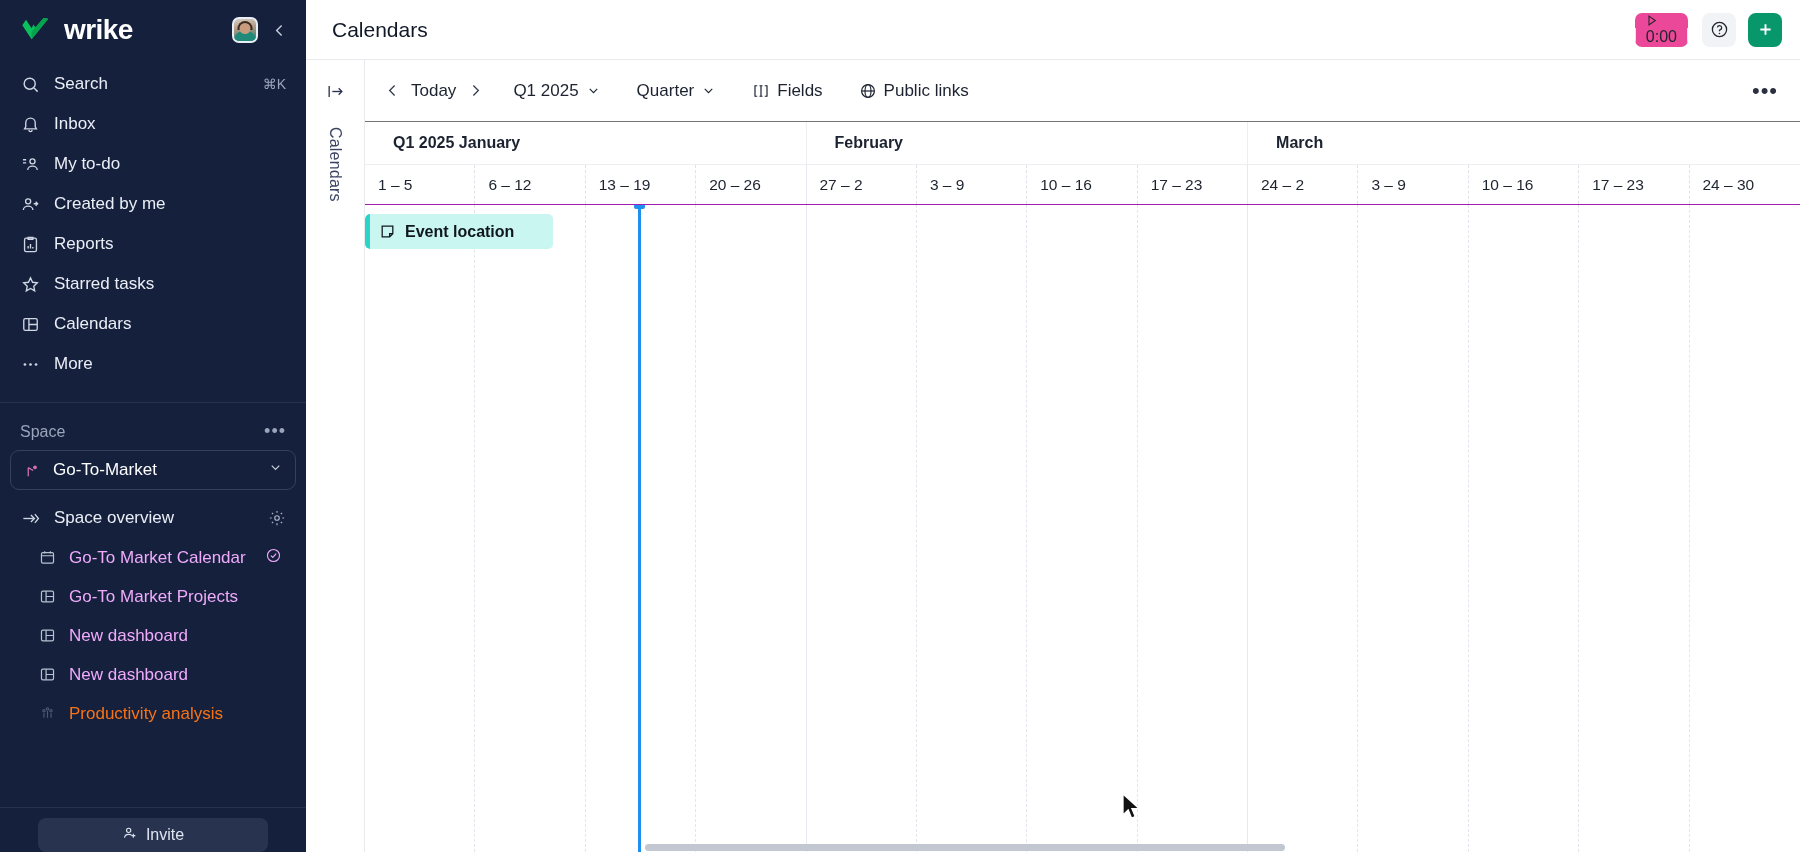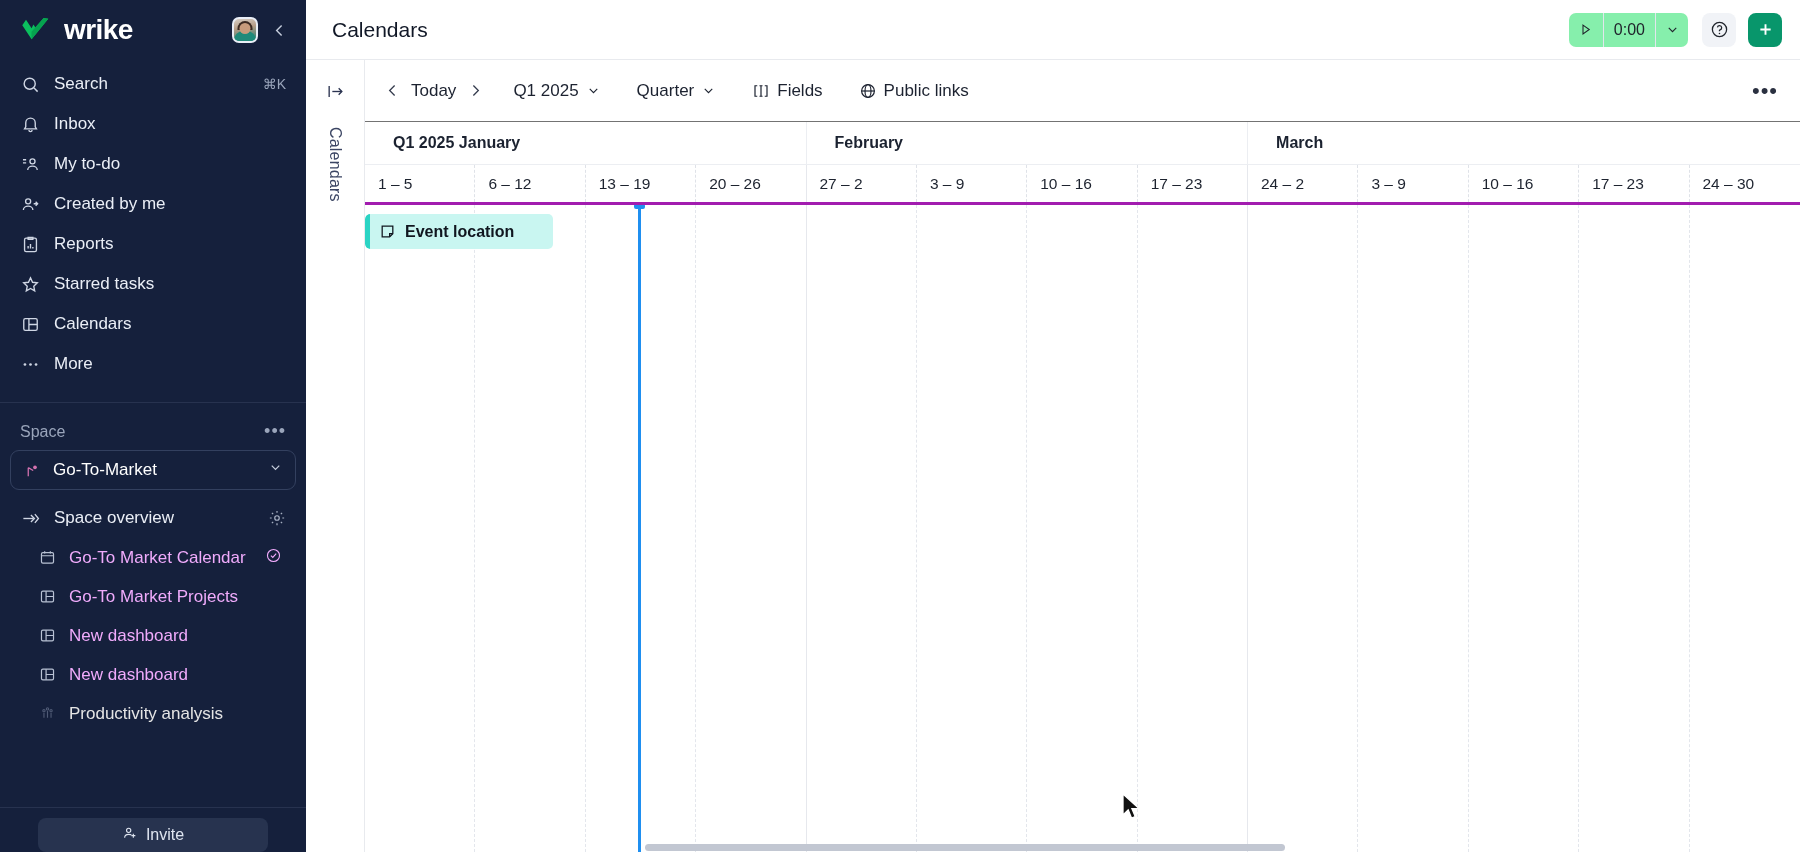--- a/index.html
+++ b/index.html
@@ -101,21 +101,21 @@
   .tools-head .plus { font-size: 20px; color: #c6cedd; }
 
   .tool-item {
     display: flex; align-items: center; gap: 13px;
     height: 39px; margin: 0 10px 0 28px; padding: 0 10px;
     border-radius: 8px; cursor: pointer; font-size: 17px; color: #f0abfc;
     white-space: nowrap; overflow: hidden;
   }
   .tool-item .t-ico { width: 18px; height: 18px; flex: 0 0 18px; color: #b9c2d4; display:flex;align-items:center;justify-content:center;}
   .tool-item .t-lbl { overflow: hidden; text-overflow: ellipsis; }
-  .tool-item.faded { color: #e5e5e5; }
+  .tool-item.faded { color: #f97316; }
   .tool-item.faded .t-ico { color: #4f5a75; }
 
   .sb-footer {
     position: absolute; left: 0; bottom: 0; width: 306px;
     border-top: 1px solid #27324f;
     padding: 10px 0 0 0;
     background: #15203c;
   }
   .invite-btn {
     margin: 0 38px; height: 34px;
@@ -129,22 +129,23 @@
 
   .topbar {
     height: 60px; flex: 0 0 60px;
     display: flex; align-items: center;
     padding: 0 18px 0 26px;
     border-bottom: 1px solid #e8eaee;
   }
   .page-title { font-size: 21px; color: #111827; flex: 1; }
   .timer {
     display: flex; height: 34px;
-    background: #86efac; border-radius: 7px; overflow: hidden;
+    background: #ec4899; border-radius: 7px; overflow: hidden;
     margin-right: 14px;
+    flex-direction: column;
   }
   .timer .seg { display: flex; align-items: center; justify-content: center; height: 34px; cursor: pointer; color:#20242c; }
   .timer .play { width: 34px; }
   .timer .val { padding: 0 10px; font-size: 16px; border-left: 1px solid #e2e6ed; border-right: 1px solid #e2e6ed; }
   .timer .chev { width: 32px; }
   .help-btn {
     width: 34px; height: 34px; border-radius: 8px; background: #f1f3f7;
     display: flex; align-items: center; justify-content: center; cursor: pointer;
     margin-right: 12px; color: #20242c;
   }
@@ -204,21 +205,21 @@
   .month-cell {
     display: flex; align-items: center;
     font-size: 16px; font-weight: bold; color: #1b2230;
     padding-left: 28px;
     border-right: 1px solid #eceef2;
   }
   .month-cell:last-child { border-right: none; }
 
   .week-row {
     height: 40px; flex: 0 0 40px;
-    display: flex; border-bottom: 3px solid #a21caf;
+    display: flex; border-bottom: 1px solid #a21caf;
     position: relative;
   }
   .week-cell {
     display: flex; align-items: center;
     font-size: 15.5px; color: #1d232f;
     padding-left: 13px;
     border-right: 1px dashed #dfe2e8;
   }
   .week-cell.solid { border-right: 1px solid #e6e8ed; }
   .week-cell:last-child { border-right: none; }

